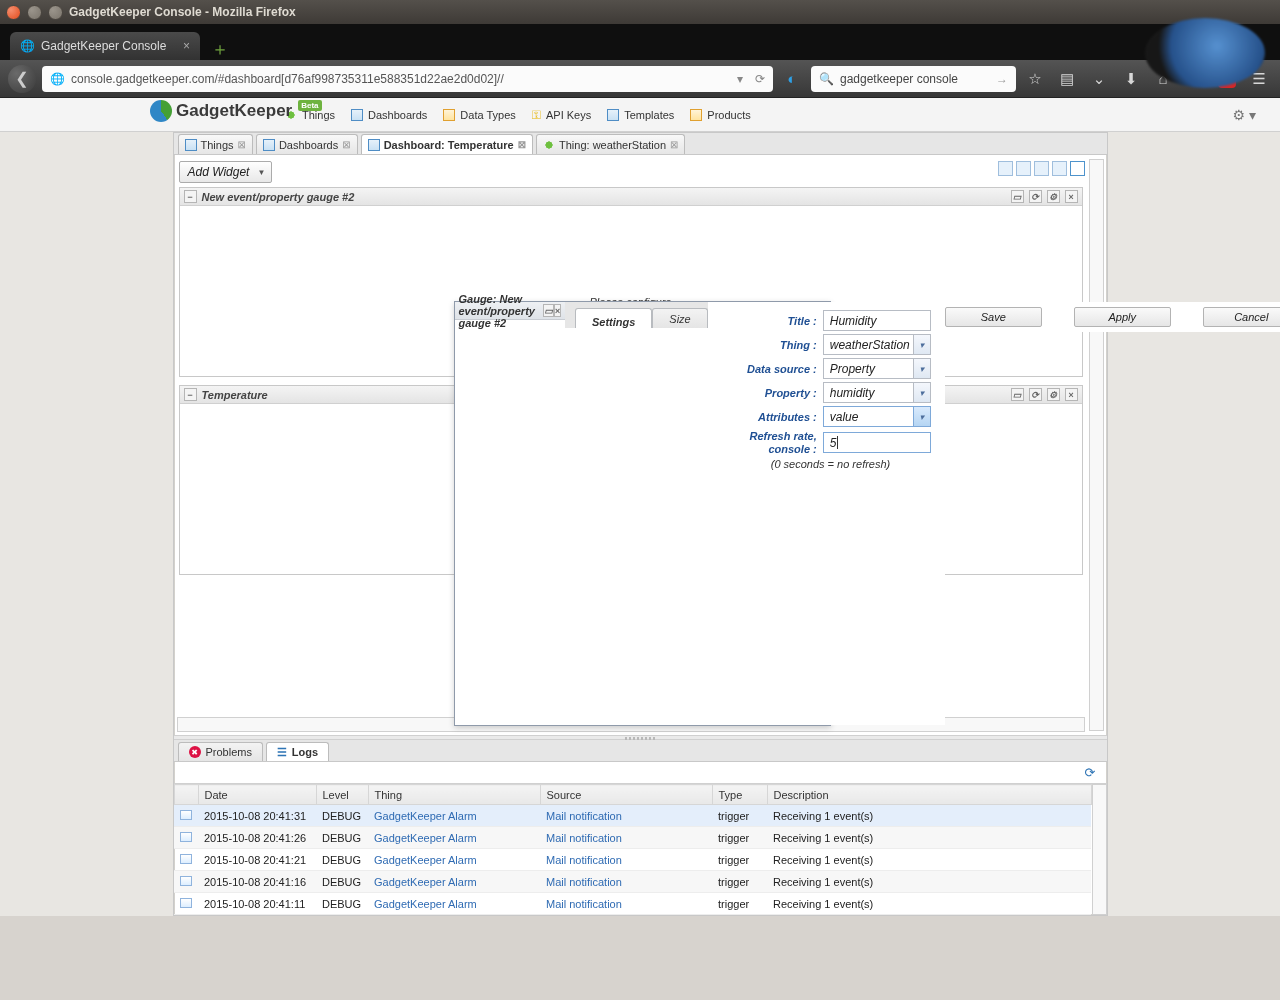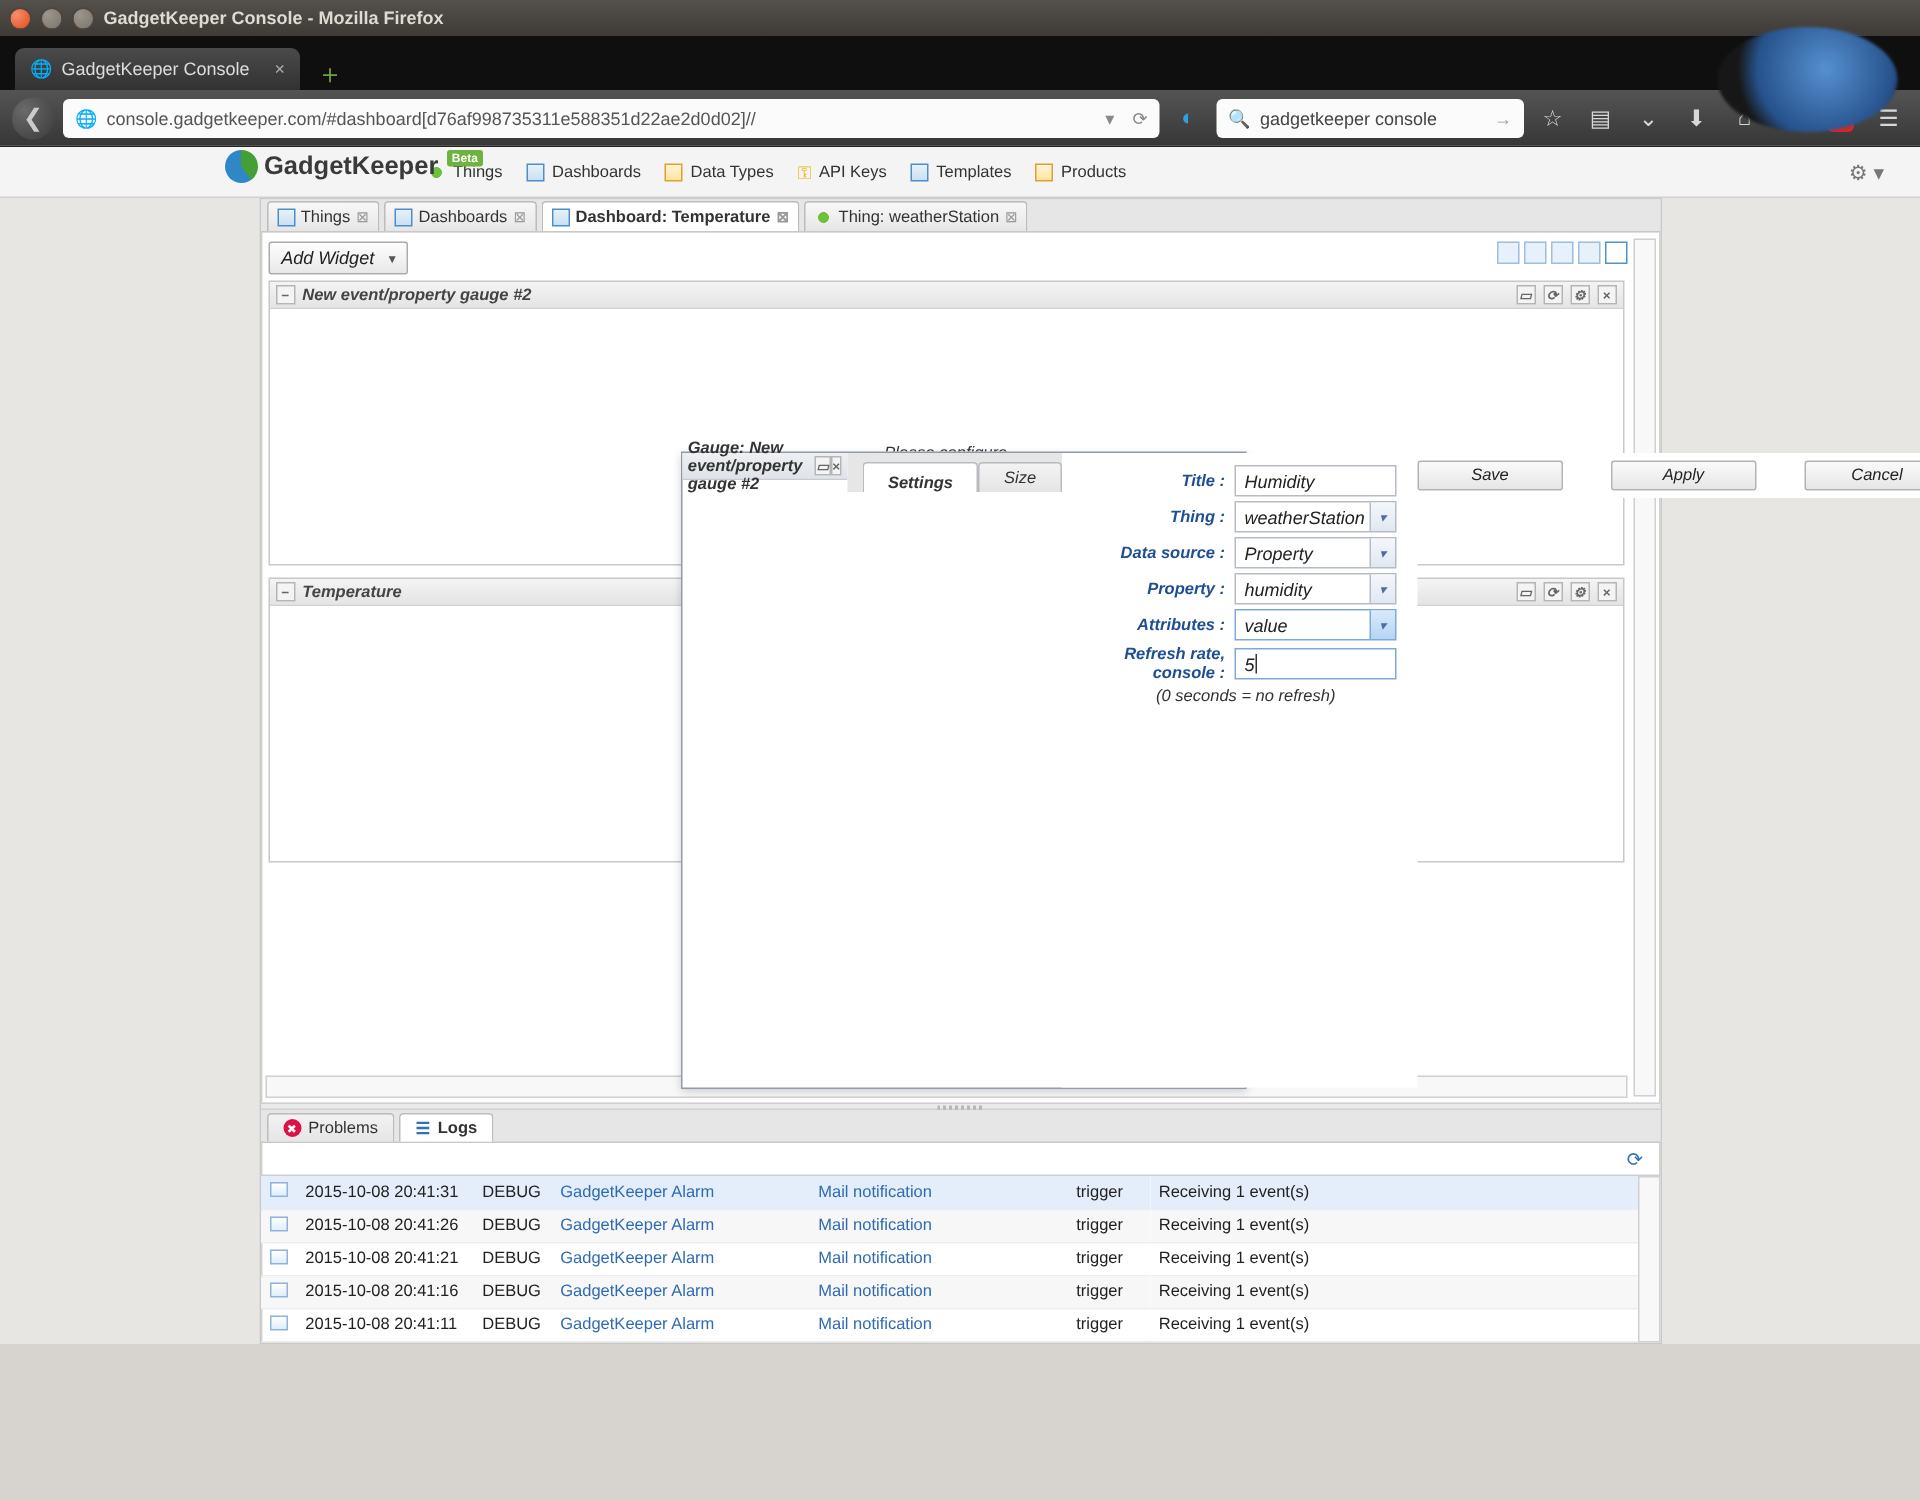--- a/index.html
+++ b/index.html
@@ -480,20 +480,29 @@
         <colgroup>
           <col style="width:24px">
               <col style="width:118px">
               <col style="width:52px">
               <col style="width:172px">
               <col style="width:172px">
               <col style="width:55px">
               <col>
         </colgroup>
         <tbody>
+              <tr>
+          <th></th>
+          <th>Date</th>
+          <th>Level</th>
+          <th>Thing</th>
+          <th>Source</th>
+          <th>Type</th>
+          <th>Description</th>
+        </tr>
         <tr class="sel">
           <td><span class="row-ic"></span></td>
           <td>2015-10-08 20:41:31</td>
                 <td>DEBUG</td>
           <td class="lk">GadgetKeeper Alarm</td>
                 <td class="lk">Mail notification</td>
           <td>trigger</td>
                 <td>Receiving 1 event(s)</td>
         </tr>
         <tr class="alt">

